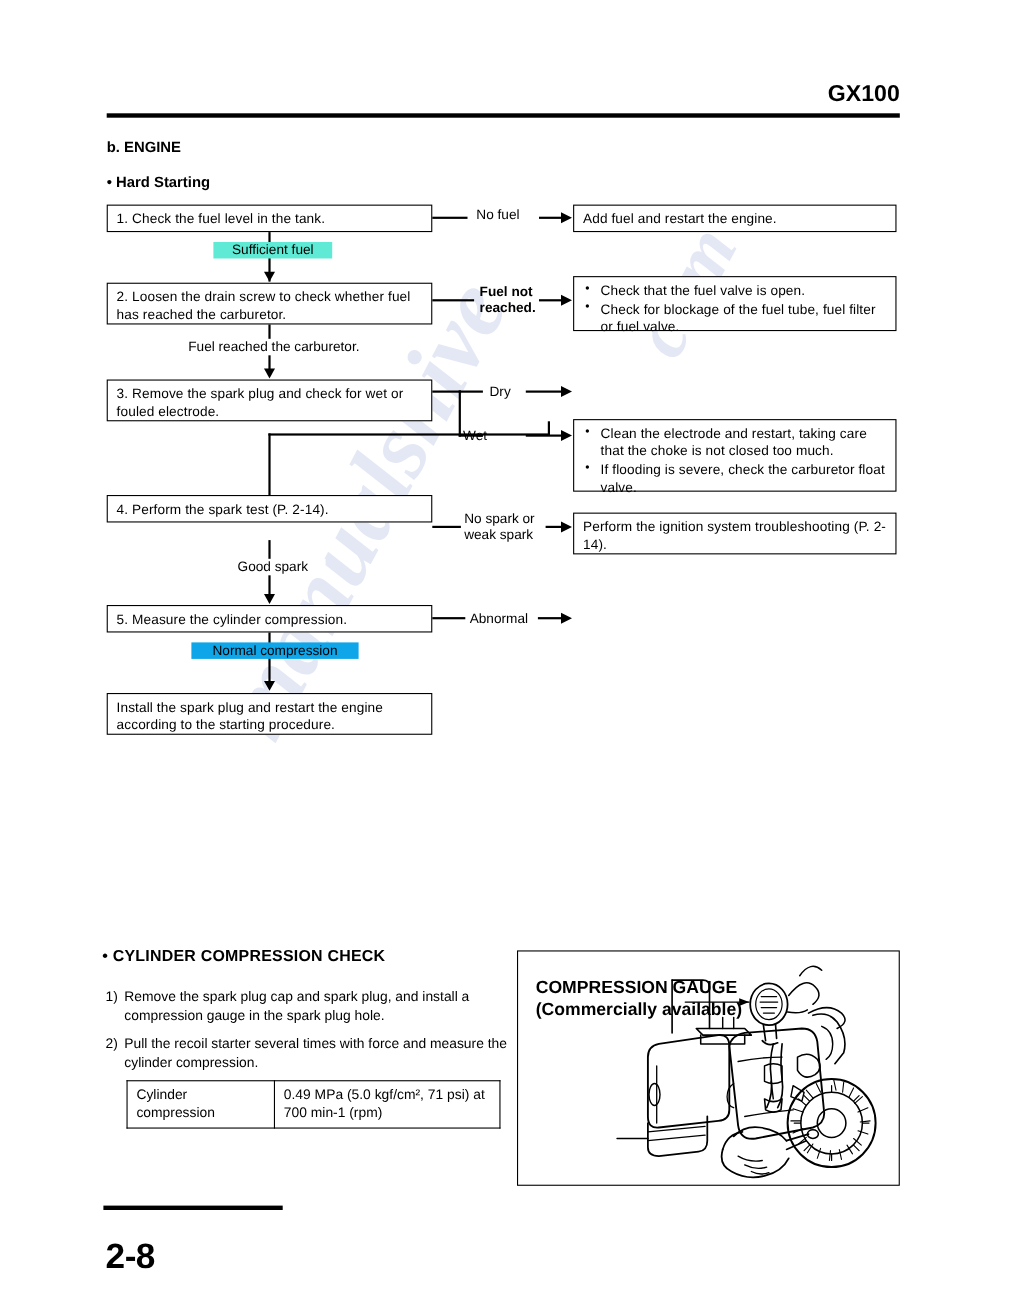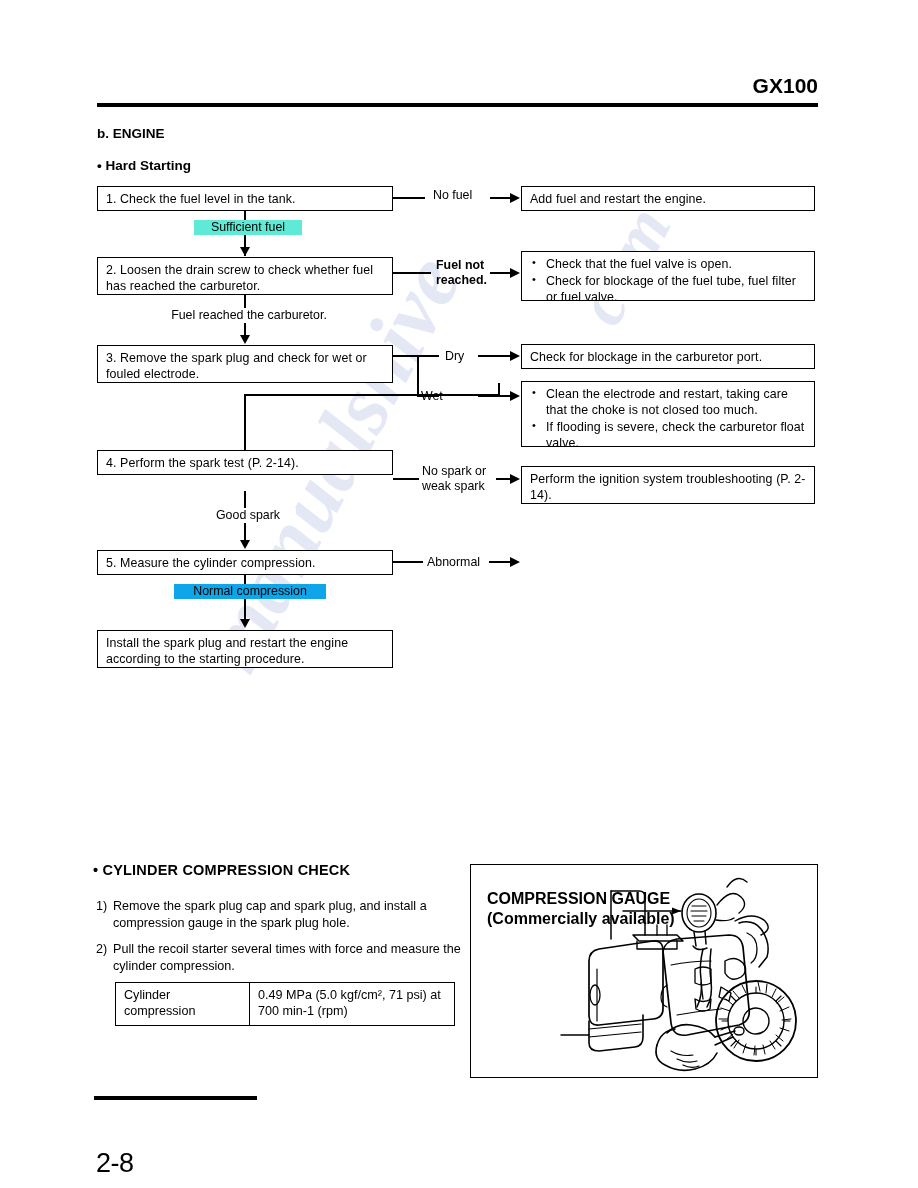--- a/index.html
+++ b/index.html
@@ -191,23 +191,23 @@
     position: absolute;
     left: 94px;
     top: 1096px;
     width: 163px;
     height: 4px;
     background: #000;
   }
   .page-number {
     position: absolute;
     left: 96px;
-    top: 1148px;
-    font-size: 27px;
-    font-weight: normal;
+    top: 1124px;
+    font-size: 32px;
+    font-weight: bold;
     letter-spacing: -0.5px;
   }
 
   
   .watermark {
     position: absolute;
     color: rgba(120,140,205,0.20);
     font-size: 86px;
     font-weight: bold;
     font-style: italic;
@@ -277,23 +277,20 @@
 
   <div class="hline" style="left:393px; top:355px; width:26px;"></div>
   <div class="vline" style="left:417px; top:355px; height:42px;"></div>
   <div class="hline" style="left:417px; top:355px; width:22px;"></div>
   <div class="hline" style="left:417px; top:395px; width:22px;"></div>
 
   <div class="flabel" style="left:445px; top:349px;">Dry</div>
   <div class="hline" style="left:478px; top:355px; width:34px;"></div>
   <div class="arrow-right" style="left:510px; top:350.5px;"></div>
 
-  <div class="fbox" style="left:521px; top:344px; width:294px; height:25px;">
-    <span>Check for blockage in the carburetor port.</span>
-  </div>
 
   <div class="flabel" style="left:421px; top:389px;">Wet</div>
   <div class="hline" style="left:478px; top:395px; width:34px;"></div>
   <div class="arrow-right" style="left:510px; top:390.5px;"></div>
 
   <div class="fbox" style="left:521px; top:381px; width:294px; height:66px;">
     <ul>
       <li>Clean the electrode and restart, taking care that the choke is not closed too much.</li>
       <li>If flooding is severe, check the carburetor float valve.</li>
     </ul>

